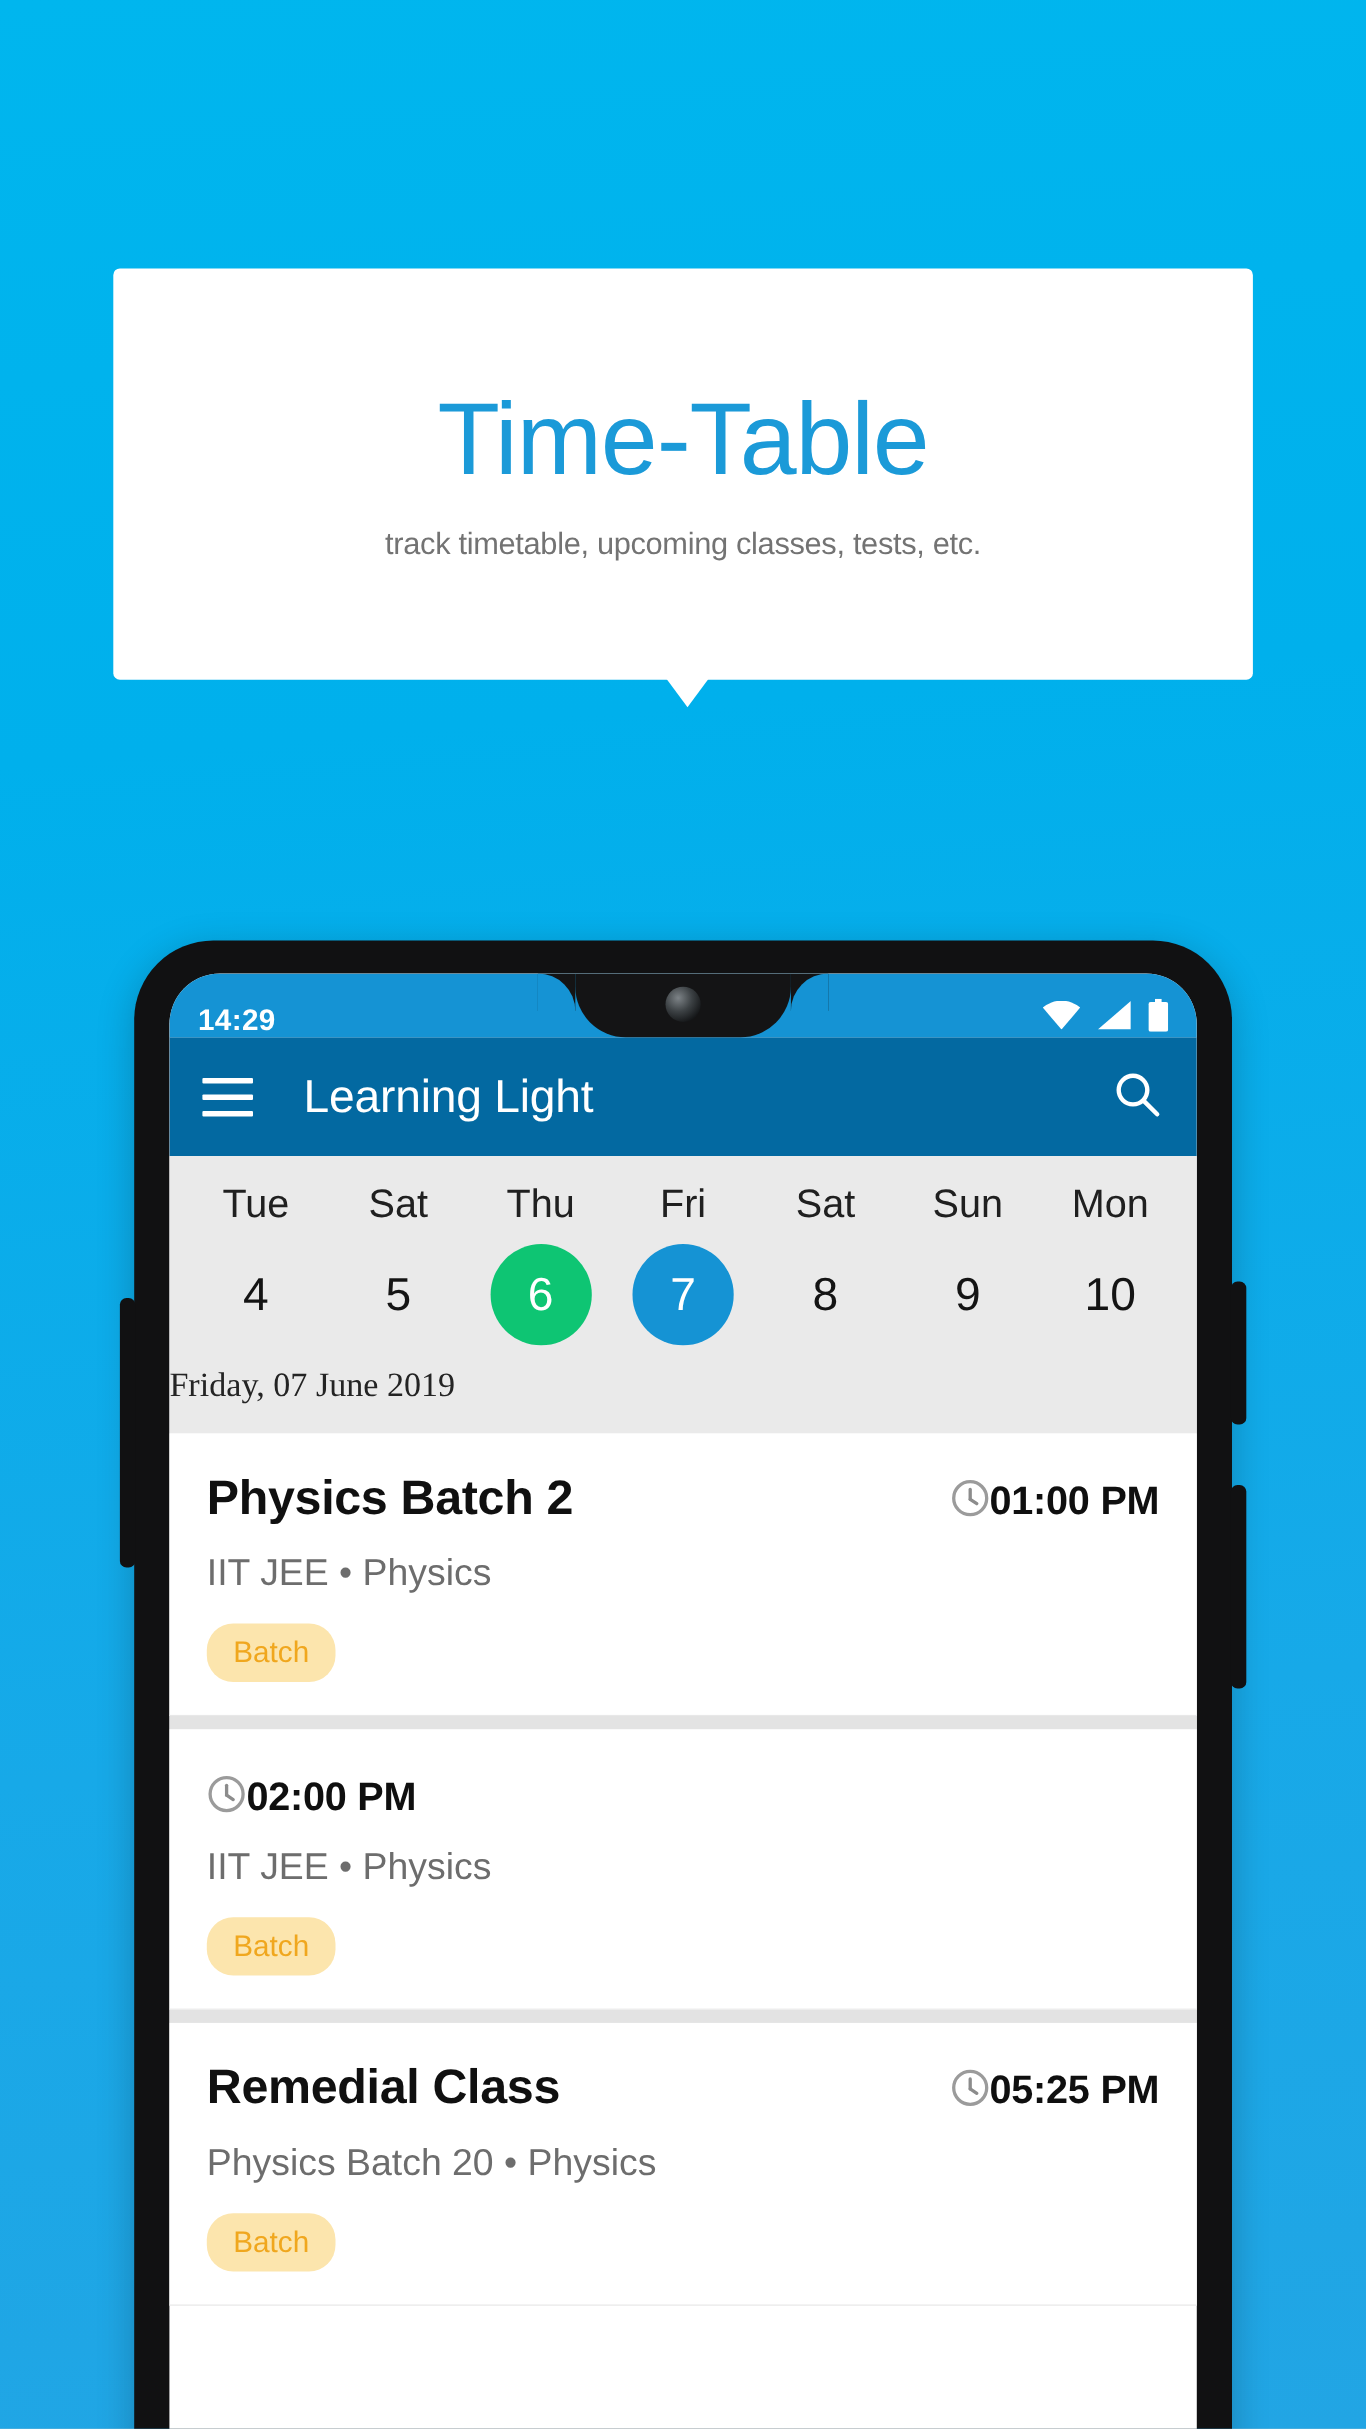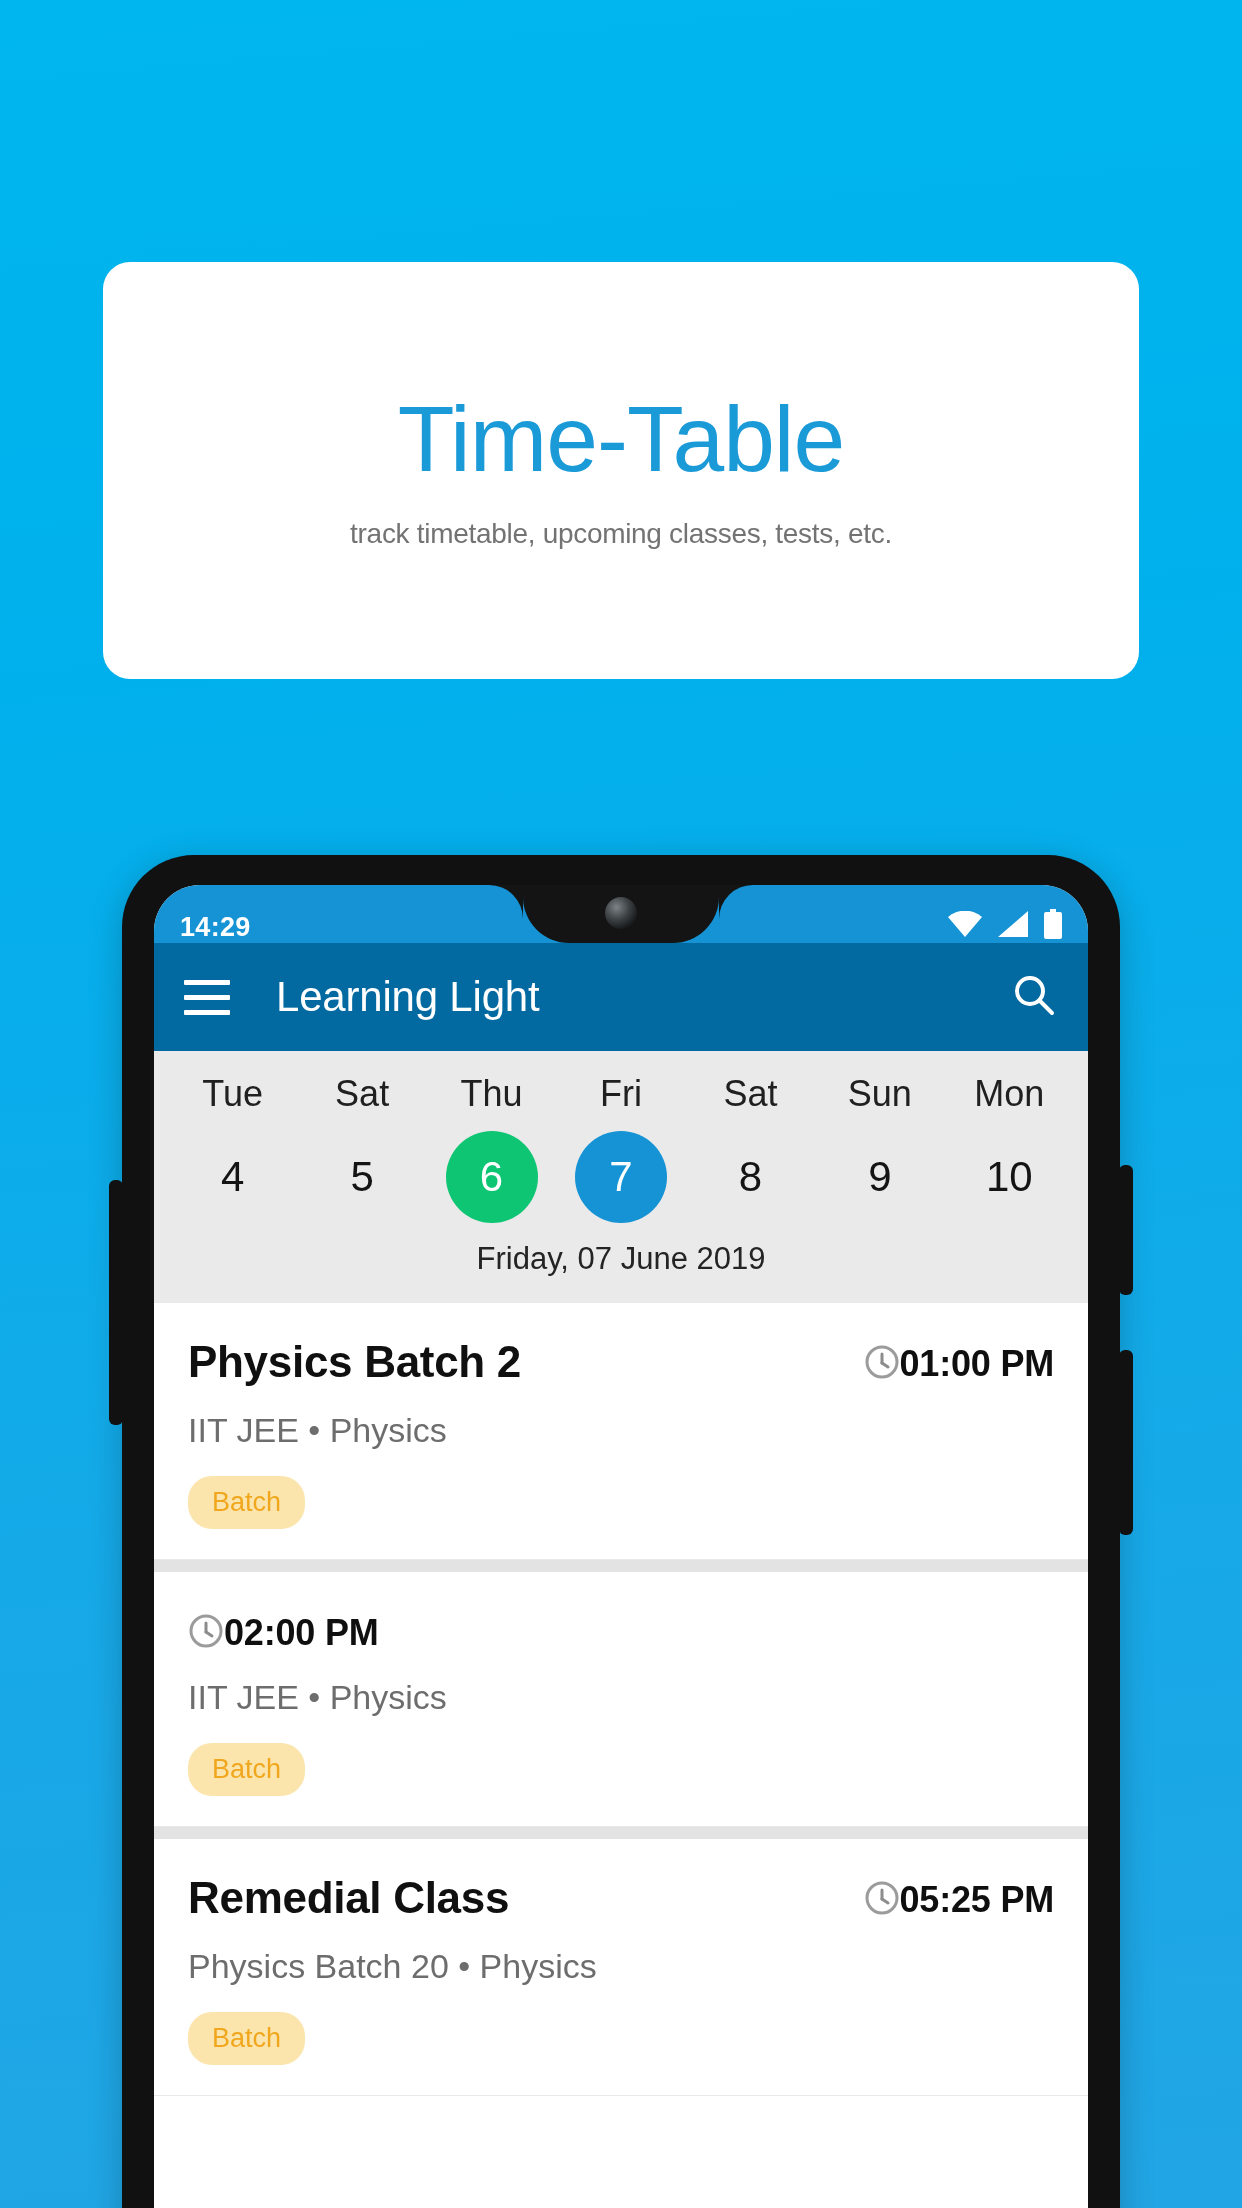--- a/index.html
+++ b/index.html
@@ -9,24 +9,24 @@
     font-family: "Liberation Sans", sans-serif;
   }
   body {
     background: linear-gradient(175deg, #00b6ee 0%, #00b0ec 30%, #17a9e8 70%, #22a5e4 100%);
     position: relative;
   }
 
   
   .bubble {
     position: absolute;
-    left: 103px; top: 262px;
-    width: 1036px; height: 417px;
+    left: 103px; top: 244px;
+    width: 1036px; height: 374px;
     background: #ffffff;
-    border-radius: 27px;
+    border-radius: 6px;
     display: flex;
     flex-direction: column;
     align-items: center;
     justify-content: center;
   }
   .bubble-title {
     color: #1b9ad8;
     font-size: 93px;
     font-weight: 400;
     letter-spacing: -1px;
@@ -184,25 +184,26 @@
     align-items: center;
     justify-content: center;
     border-radius: 50%;
     font-size: 42px;
     font-weight: 400;
     color: #141414;
   }
   .dnum.green { background: #0ec573; color: #ffffff; }
   .dnum.blue  { background: #1593d4; color: #ffffff; }
   .fulldate {
-    text-align: center;
+    text-align: left;
     color: #242424;
     font-size: 31px;
     font-weight: 400;
     padding: 18px 0 14px;
+    font-family: Liberation Serif, serif;
   }
 
   
   .list { background: #e3e3e3; }
   .card {
     background: #ffffff;
     padding: 34px 34px 30px 34px;
     margin-bottom: 12px;
     border-bottom: 1px solid #e8e8e8;
   }

